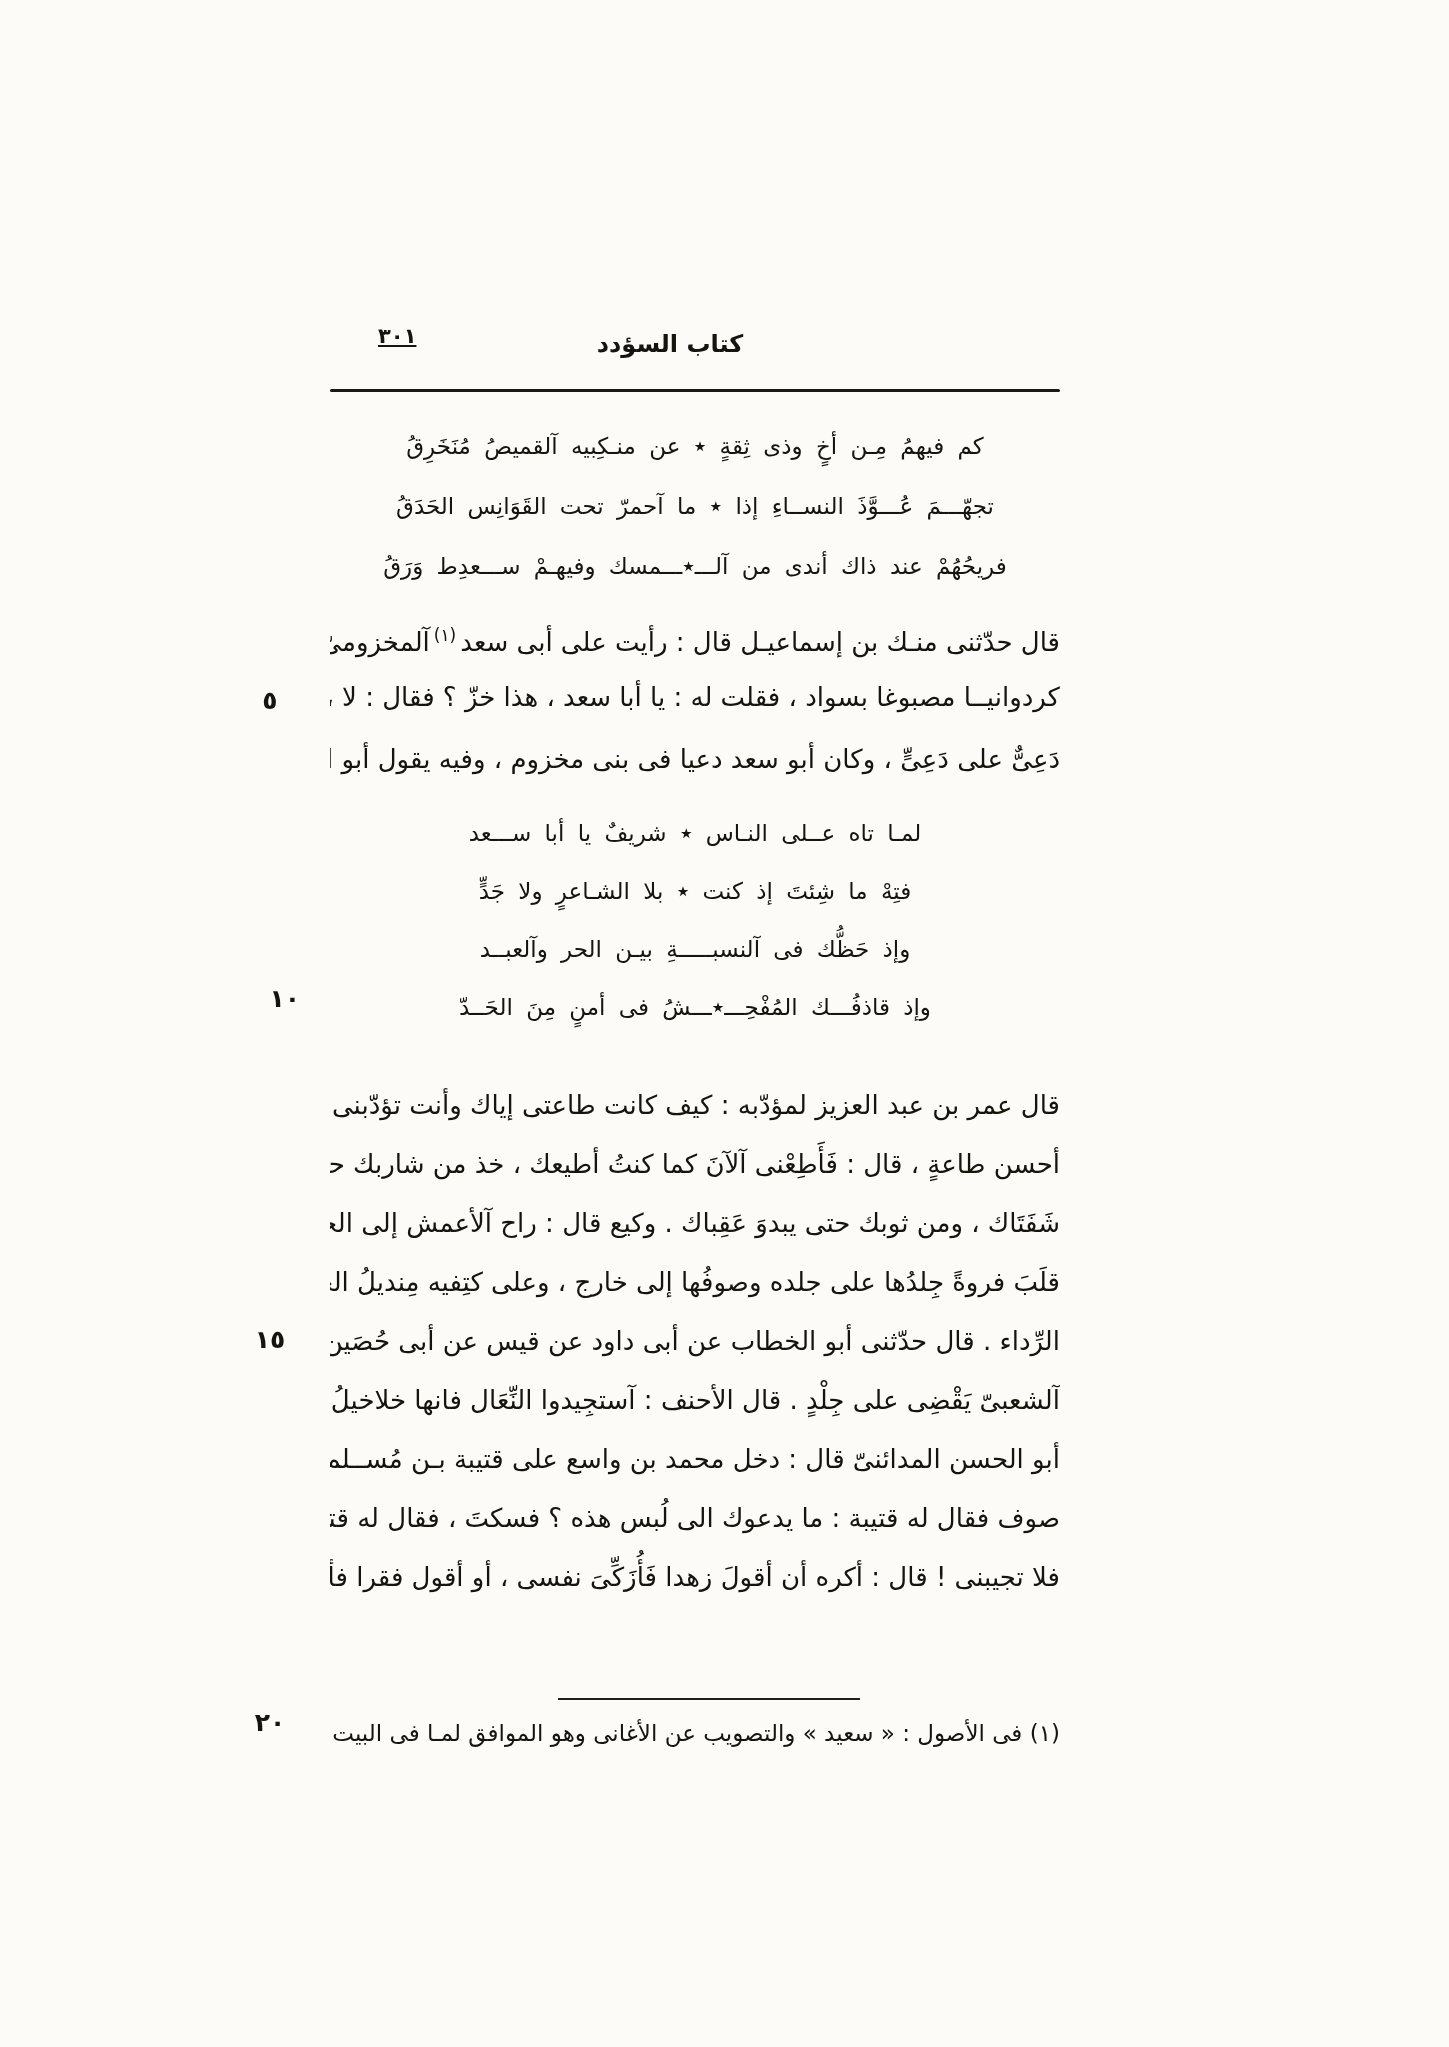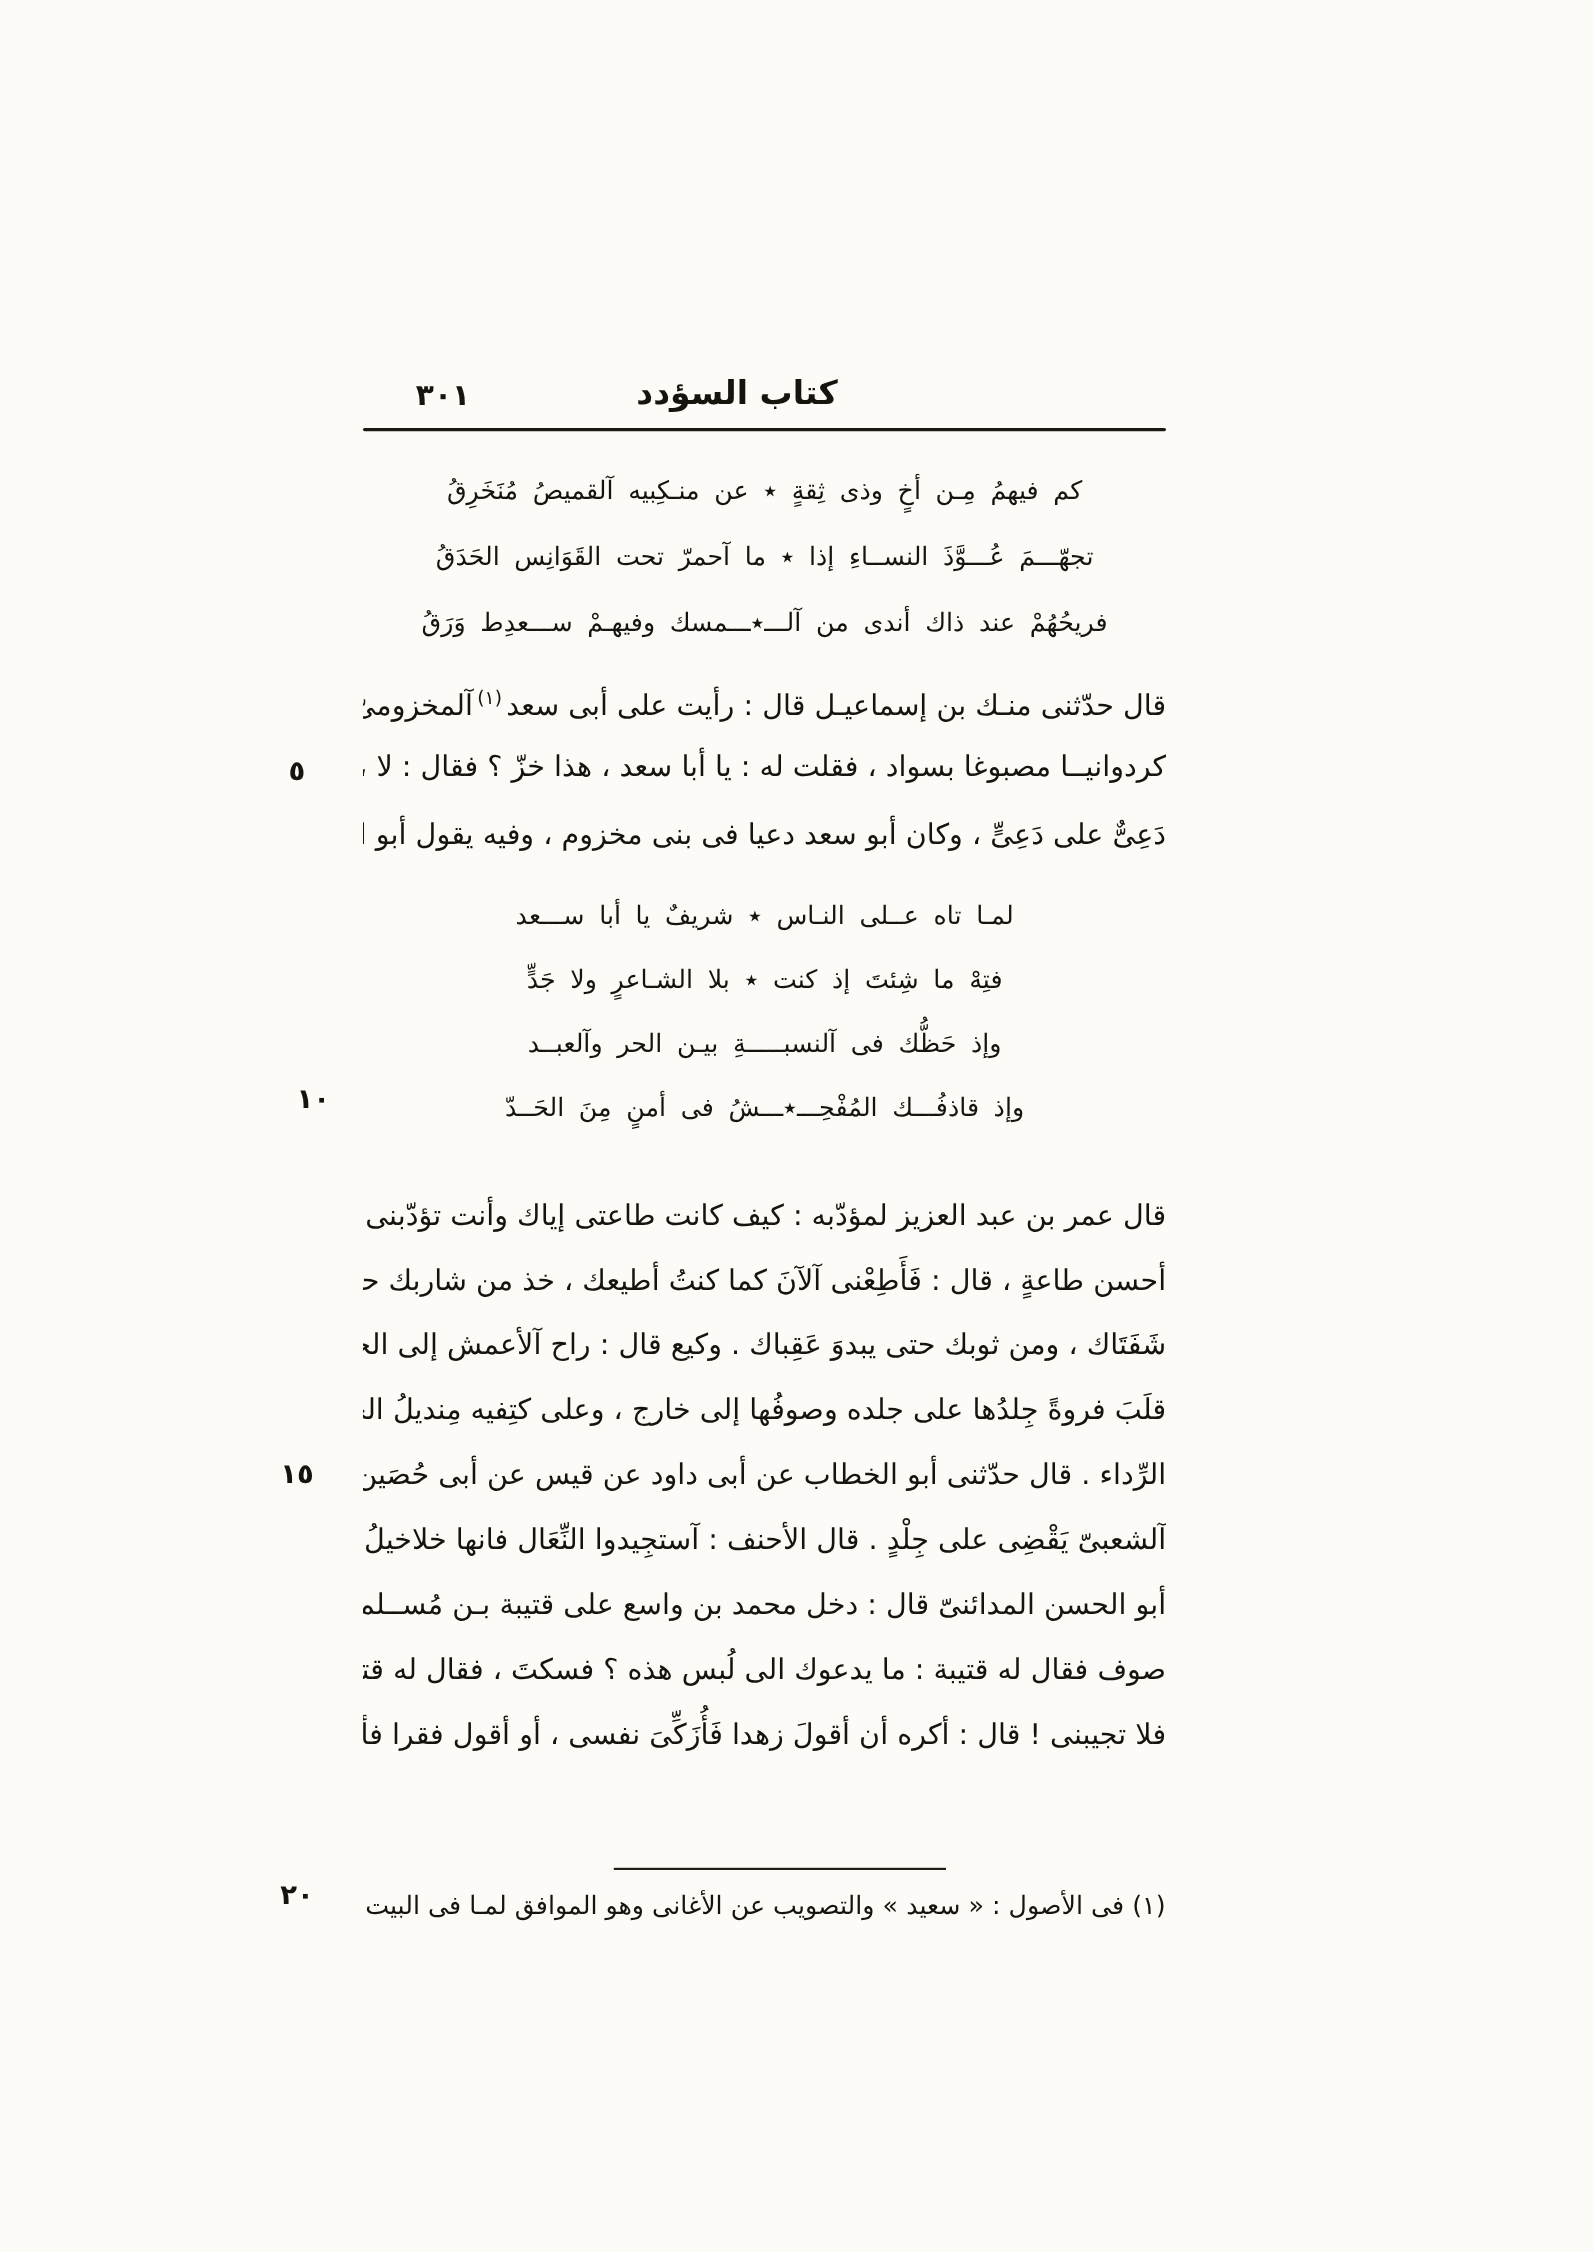--- a/index.html
+++ b/index.html
@@ -8,26 +8,26 @@
     width:1449px;height:2047px;
     margin:0 auto;
     background:#fcfbf8;
     color:#17130d;
     font-family:"DejaVu Sans",sans-serif;
     direction:rtl;
     overflow:hidden;
   }
   
   .page-number{
-    position:absolute;top:344px;left:378px;
-    font-size:27px;font-weight:bold;letter-spacing:2px;
+    position:absolute;top:324px;left:378px;
+    font-size:21px;font-weight:bold;letter-spacing:2px;text-decoration:underline;
   }
   .book-title{
-    position:absolute;top:340px;left:560px;width:220px;
-    text-align:center;font-size:30px;font-weight:bold;
+    position:absolute;top:330px;left:560px;width:220px;
+    text-align:center;font-size:24px;font-weight:bold;
   }
   .header-rule{
     position:absolute;top:389px;left:330px;width:730px;height:3px;
     background:#1c1812;border-radius:2px;
   }
   
   .main{
     position:absolute;top:416px;left:330px;width:730px;
     overflow:hidden;
   }

